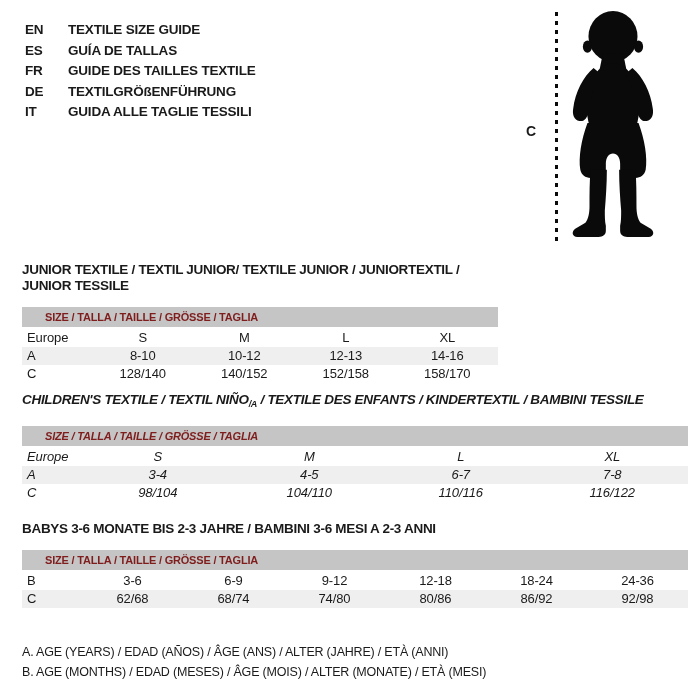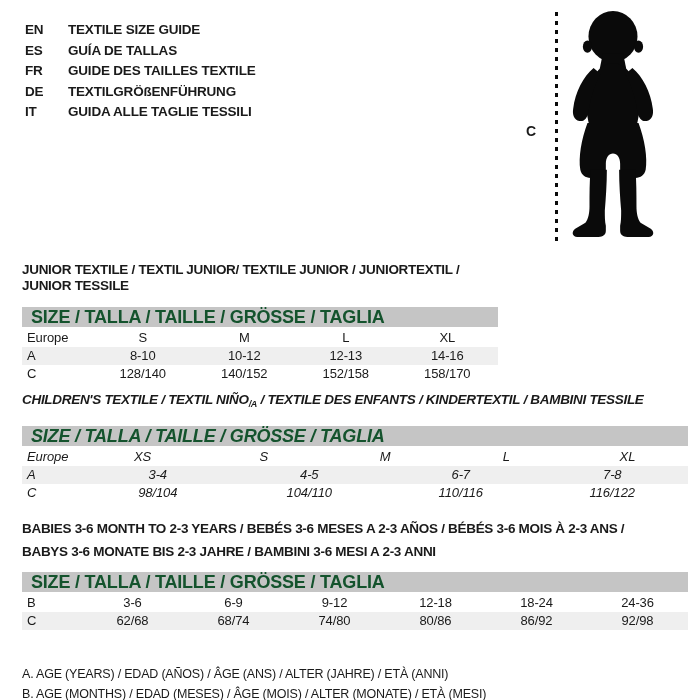--- a/index.html
+++ b/index.html
@@ -24,23 +24,23 @@
 
   
   .heading{font-size:13.5px;font-weight:bold;letter-spacing:-0.3px;line-height:16px;}
   .sec1{width:476px;}
   .sec1 .heading{margin-top:12px;}
   .sec2{width:666px;margin-top:9px;font-style:italic;}
   .sec3{width:666px;margin-top:16px;}
   .sec3 .heading div{line-height:22.5px;}
   .sizebar{
     margin-top:13px;height:20px;line-height:20px;
-    background:#c5c5c5;color:#14532d;
-    font-size:18px;font-weight:bold;letter-spacing:-0.2px;
-    padding-left:9px;box-sizing:border-box;
+    background:#c5c5c5;color:#7f1d1d;
+    font-size:11px;font-weight:bold;letter-spacing:-0.2px;
+    padding-left:23px;box-sizing:border-box;
   }
   .sec2 .sizebar,.sec3 .sizebar{margin-top:14px;}
   .sec3 .sizebar{margin-top:9px;}
   .ttable{margin-top:2px;}
   .trow{display:flex;height:18px;line-height:18px;font-size:13px;letter-spacing:-0.1px;}
   .trow.shaded{background:#efefef;}
   .tlabel{width:70px;padding-left:5px;box-sizing:border-box;}
   .sec2 .tlabel,.sec3 .tlabel{width:60px;}
   .tcell{flex:1;text-align:center;}
   sub.nino{font-size:9px;vertical-align:-3px;font-weight:bold;}
@@ -128,21 +128,20 @@
   </section>
 
   <section class="sec2">
     <div class="heading">
       <div><span>CHILDREN'S TEXTILE / TEXTIL NIÑO</span><sub class="nino">/A</sub><span> / TEXTILE DES ENFANTS / KINDERTEXTIL / BAMBINI TESSILE</span></div>
     </div>
     <div class="sizebar">SIZE / TALLA / TAILLE / GRÖSSE / TAGLIA</div>
     <div class="ttable">
         <div class="trow">
           <div class="tlabel">Europe</div>
-          <div class="tcell">XS</div>
           <div class="tcell">S</div>
           <div class="tcell">M</div>
           <div class="tcell">L</div>
           <div class="tcell">XL</div>
         </div>
         <div class="trow shaded">
           <div class="tlabel">A</div>
           <div class="tcell">3-4</div>
           <div class="tcell">4-5</div>
           <div class="tcell">6-7</div>
@@ -153,21 +152,20 @@
           <div class="tcell">98/104</div>
           <div class="tcell">104/110</div>
           <div class="tcell">110/116</div>
           <div class="tcell">116/122</div>
         </div>
       </div>
   </section>
 
   <section class="sec3">
     <div class="heading">
-      <div>BABIES 3-6 MONTH TO 2-3 YEARS / BEBÉS 3-6 MESES A 2-3 AÑOS / BÉBÉS 3-6 MOIS À 2-3 ANS /</div>
       <div>BABYS 3-6 MONATE BIS 2-3 JAHRE / BAMBINI 3-6 MESI A 2-3 ANNI</div>
     </div>
     <div class="sizebar">SIZE / TALLA / TAILLE / GRÖSSE / TAGLIA</div>
     <div class="ttable">
         <div class="trow">
           <div class="tlabel">B</div>
           <div class="tcell">3-6</div>
           <div class="tcell">6-9</div>
           <div class="tcell">9-12</div>
           <div class="tcell">12-18</div>

